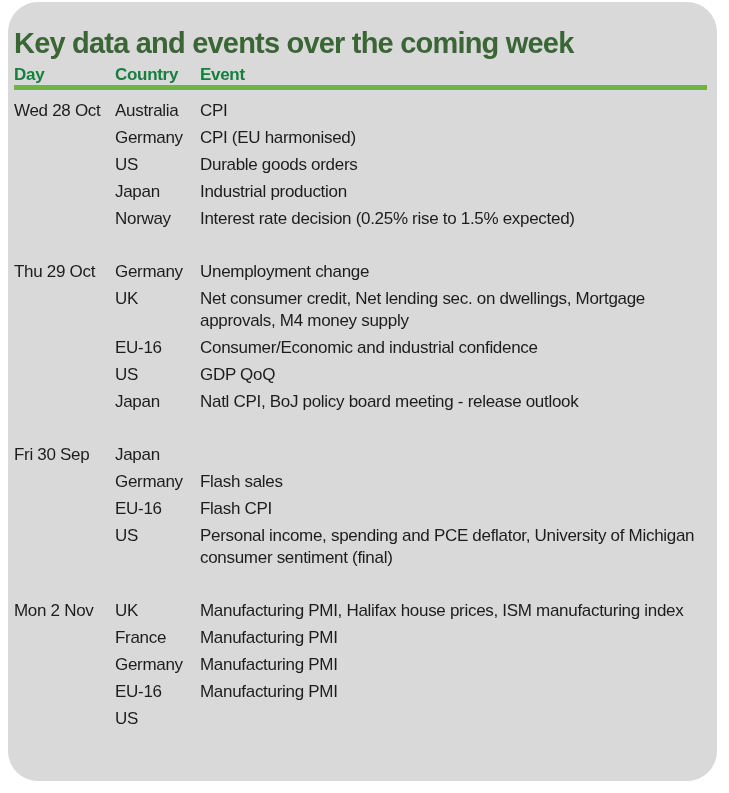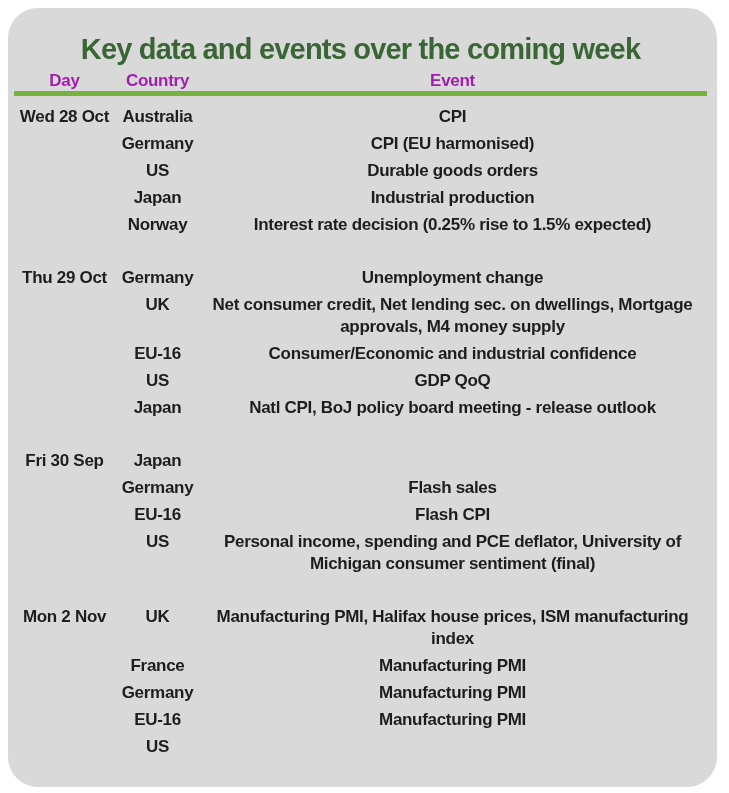--- a/index.html
+++ b/index.html
@@ -6,58 +6,56 @@
     margin: 0;
     padding: 0;
     width: 729px;
     height: 793px;
     background: #ffffff;
     font-family: "Liberation Sans", sans-serif;
   }
   .panel {
     position: absolute;
     left: 8px;
-    top: 8px;
+    top: 2px;
     width: 709px;
     height: 779px;
     background: #d9d9d9;
     border-radius: 30px;
     box-sizing: border-box;
     padding: 24px 10px 0 6px;
     overflow: hidden;
-    text-align: center;
   }
   .title {
     color: #3a6535;
     font-size: 29px;
     font-weight: bold;
     letter-spacing: -0.8px;
     line-height: 34px;
     white-space: nowrap;
   }
   .header-row {
     display: flex;
     margin-top: 6px;
-    color: #a21caf;
+    color: #15803d;
     font-size: 17px;
     font-weight: bold;
     letter-spacing: -0.3px;
     line-height: 18px;
   }
   .rule {
     height: 5px;
     background: #75b33c;
     margin-top: 1px;
   }
   .table {
     margin-top: 10px;
   }
   .day-block {
     margin-bottom: 31px;
-    font-weight: bold;
   }
   .day-block:last-child {
     margin-bottom: 16px;
   }
   .event-row {
     display: flex;
     align-items: flex-start;
     font-size: 17px;
     letter-spacing: -0.3px;
     line-height: 22px;

